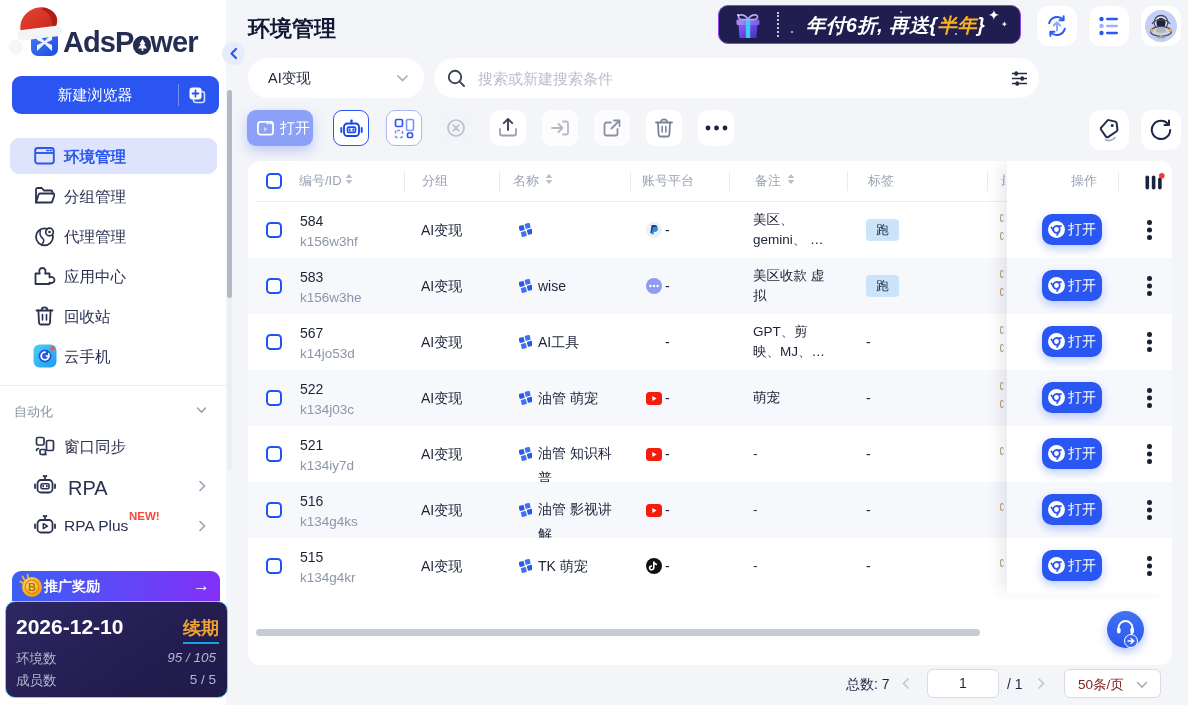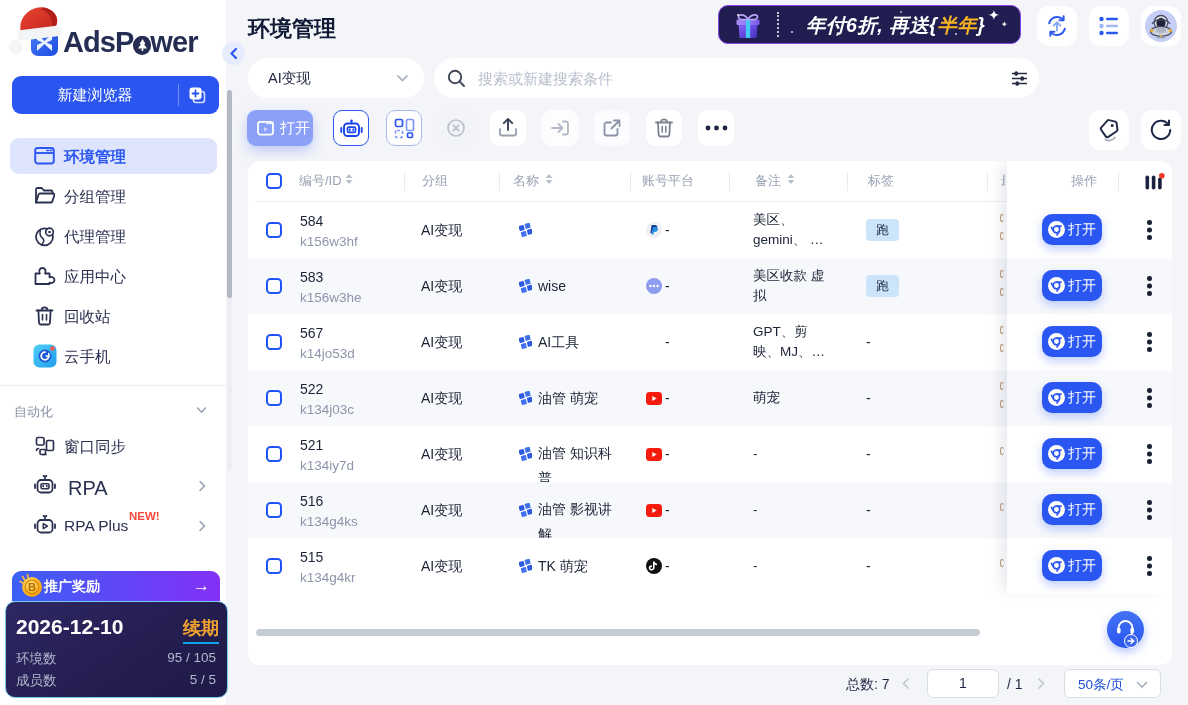--- a/index.html
+++ b/index.html
@@ -159,21 +159,21 @@
   <circle cx="15" cy="15" r="10" fill="url(#coin)"></circle>
   <circle cx="15" cy="15" r="6.8" fill="none" stroke="#d9880a" stroke-width="1.3"></circle>
   <text x="15" y="19.2" font-size="11" font-weight="bold" fill="#b06c05" text-anchor="middle">B</text>
   <path d="M3.2 9.5 L6 11 M5.5 4.5 L7.5 8 M10.5 2.5 L11 5.5" stroke="#f5b735" stroke-width="1.7" stroke-linecap="round"></path>
 </svg>
 
 <div class="abs" style="left:5px;top:601px;width:223px;height:97px;border-radius:10px;background:linear-gradient(145deg,#2e2763 0%,#241e51 55%,#201a49 100%);border:1.5px solid #79cdec;"></div>
 <div class="abs" style="left:16px;top:615px;font-size:21px;font-weight:700;color:#fff;">2026-12-10</div>
 <div class="abs" style="left:183px;top:616px;font-size:18px;font-weight:700;color:#f0a32f;border-bottom:2px solid #0ea5e9;padding-bottom:2px;">续期</div>
 <div class="abs" style="left:16px;top:650px;font-size:13.5px;color:#b6b6cd;">环境数</div>
-<div class="abs" style="left:0;top:650px;width:216px;text-align:right;font-size:13.5px;color:#b6b6cd;">95 / 105</div>
+<div class="abs" style="left:0;top:650px;width:216px;text-align:right;font-size:13.5px;color:#b6b6cd;font-style:italic;">95 / 105</div>
 <div class="abs" style="left:16px;top:672px;font-size:13.5px;color:#b6b6cd;">成员数</div>
 <div class="abs" style="left:0;top:672px;width:216px;text-align:right;font-size:13.5px;color:#b6b6cd;">5 / 5</div>
 
 <div class="abs" style="left:248px;top:14px;font-size:22px;font-weight:700;color:#111a34;">环境管理</div>
 
 <div class="abs" id="topbanner" style="left:718px;top:5px;width:303px;height:39px;border-radius:10px;background:#201d50;border:1.5px solid #8b45e8;"></div>
 <div class="abs" style="left:777px;top:12px;width:1px;height:25px;border-left:2px dotted rgba(255,255,255,.75);"></div>
 <svg class="abs" style="left:731px;top:9px;" width="34" height="32" viewBox="0 0 34 32">
   <defs>
       <linearGradient id="gg" x1="0" y1="0" x2="1" y2="1">
@@ -609,16 +609,16 @@
 <div class="abs" style="left:846px;top:676px;font-size:14px;color:#1d2540;">总数: 7</div>
 <svg class="abs" style="left:901px;top:677px;" width="9" height="13" viewBox="0 0 9 13">
     <path d="M7 2 L2.5 6.5 L7 11" stroke="#c2c7d2" stroke-width="1.7" fill="none" stroke-linecap="round"></path>
   </svg>
 <div class="abs" style="left:927px;top:669px;width:72px;height:29px;background:#fff;border:1px solid #d8dce5;border-radius:6px;text-align:center;line-height:27px;font-size:14px;color:#1d2540;">1</div>
 <div class="abs" style="left:1007px;top:676px;font-size:14px;color:#1d2540;">/ 1</div>
 <svg class="abs" style="left:1037px;top:677px;" width="9" height="13" viewBox="0 0 9 13">
     <path d="M2 2 L6.5 6.5 L2 11" stroke="#c2c7d2" stroke-width="1.7" fill="none" stroke-linecap="round"></path>
   </svg>
 <div class="abs" style="left:1064px;top:669px;width:97px;height:29px;background:#fff;border:1px solid #d8dce5;border-radius:6px;"></div>
-<div class="abs" style="left:1078px;top:676px;font-size:13.5px;color:#1d4ed8;">50条/页</div>
+<div class="abs" style="left:1078px;top:676px;font-size:13.5px;color:#7f1d1d;">50条/页</div>
 <svg class="abs" style="left:1136px;top:681px;" width="12" height="8" viewBox="0 0 12 8">
     <path d="M1.5 1.5 L6 6 L10.5 1.5" stroke="#a6adbd" stroke-width="1.6" fill="none" stroke-linecap="round"></path>
   </svg>
 
 </body></html>

